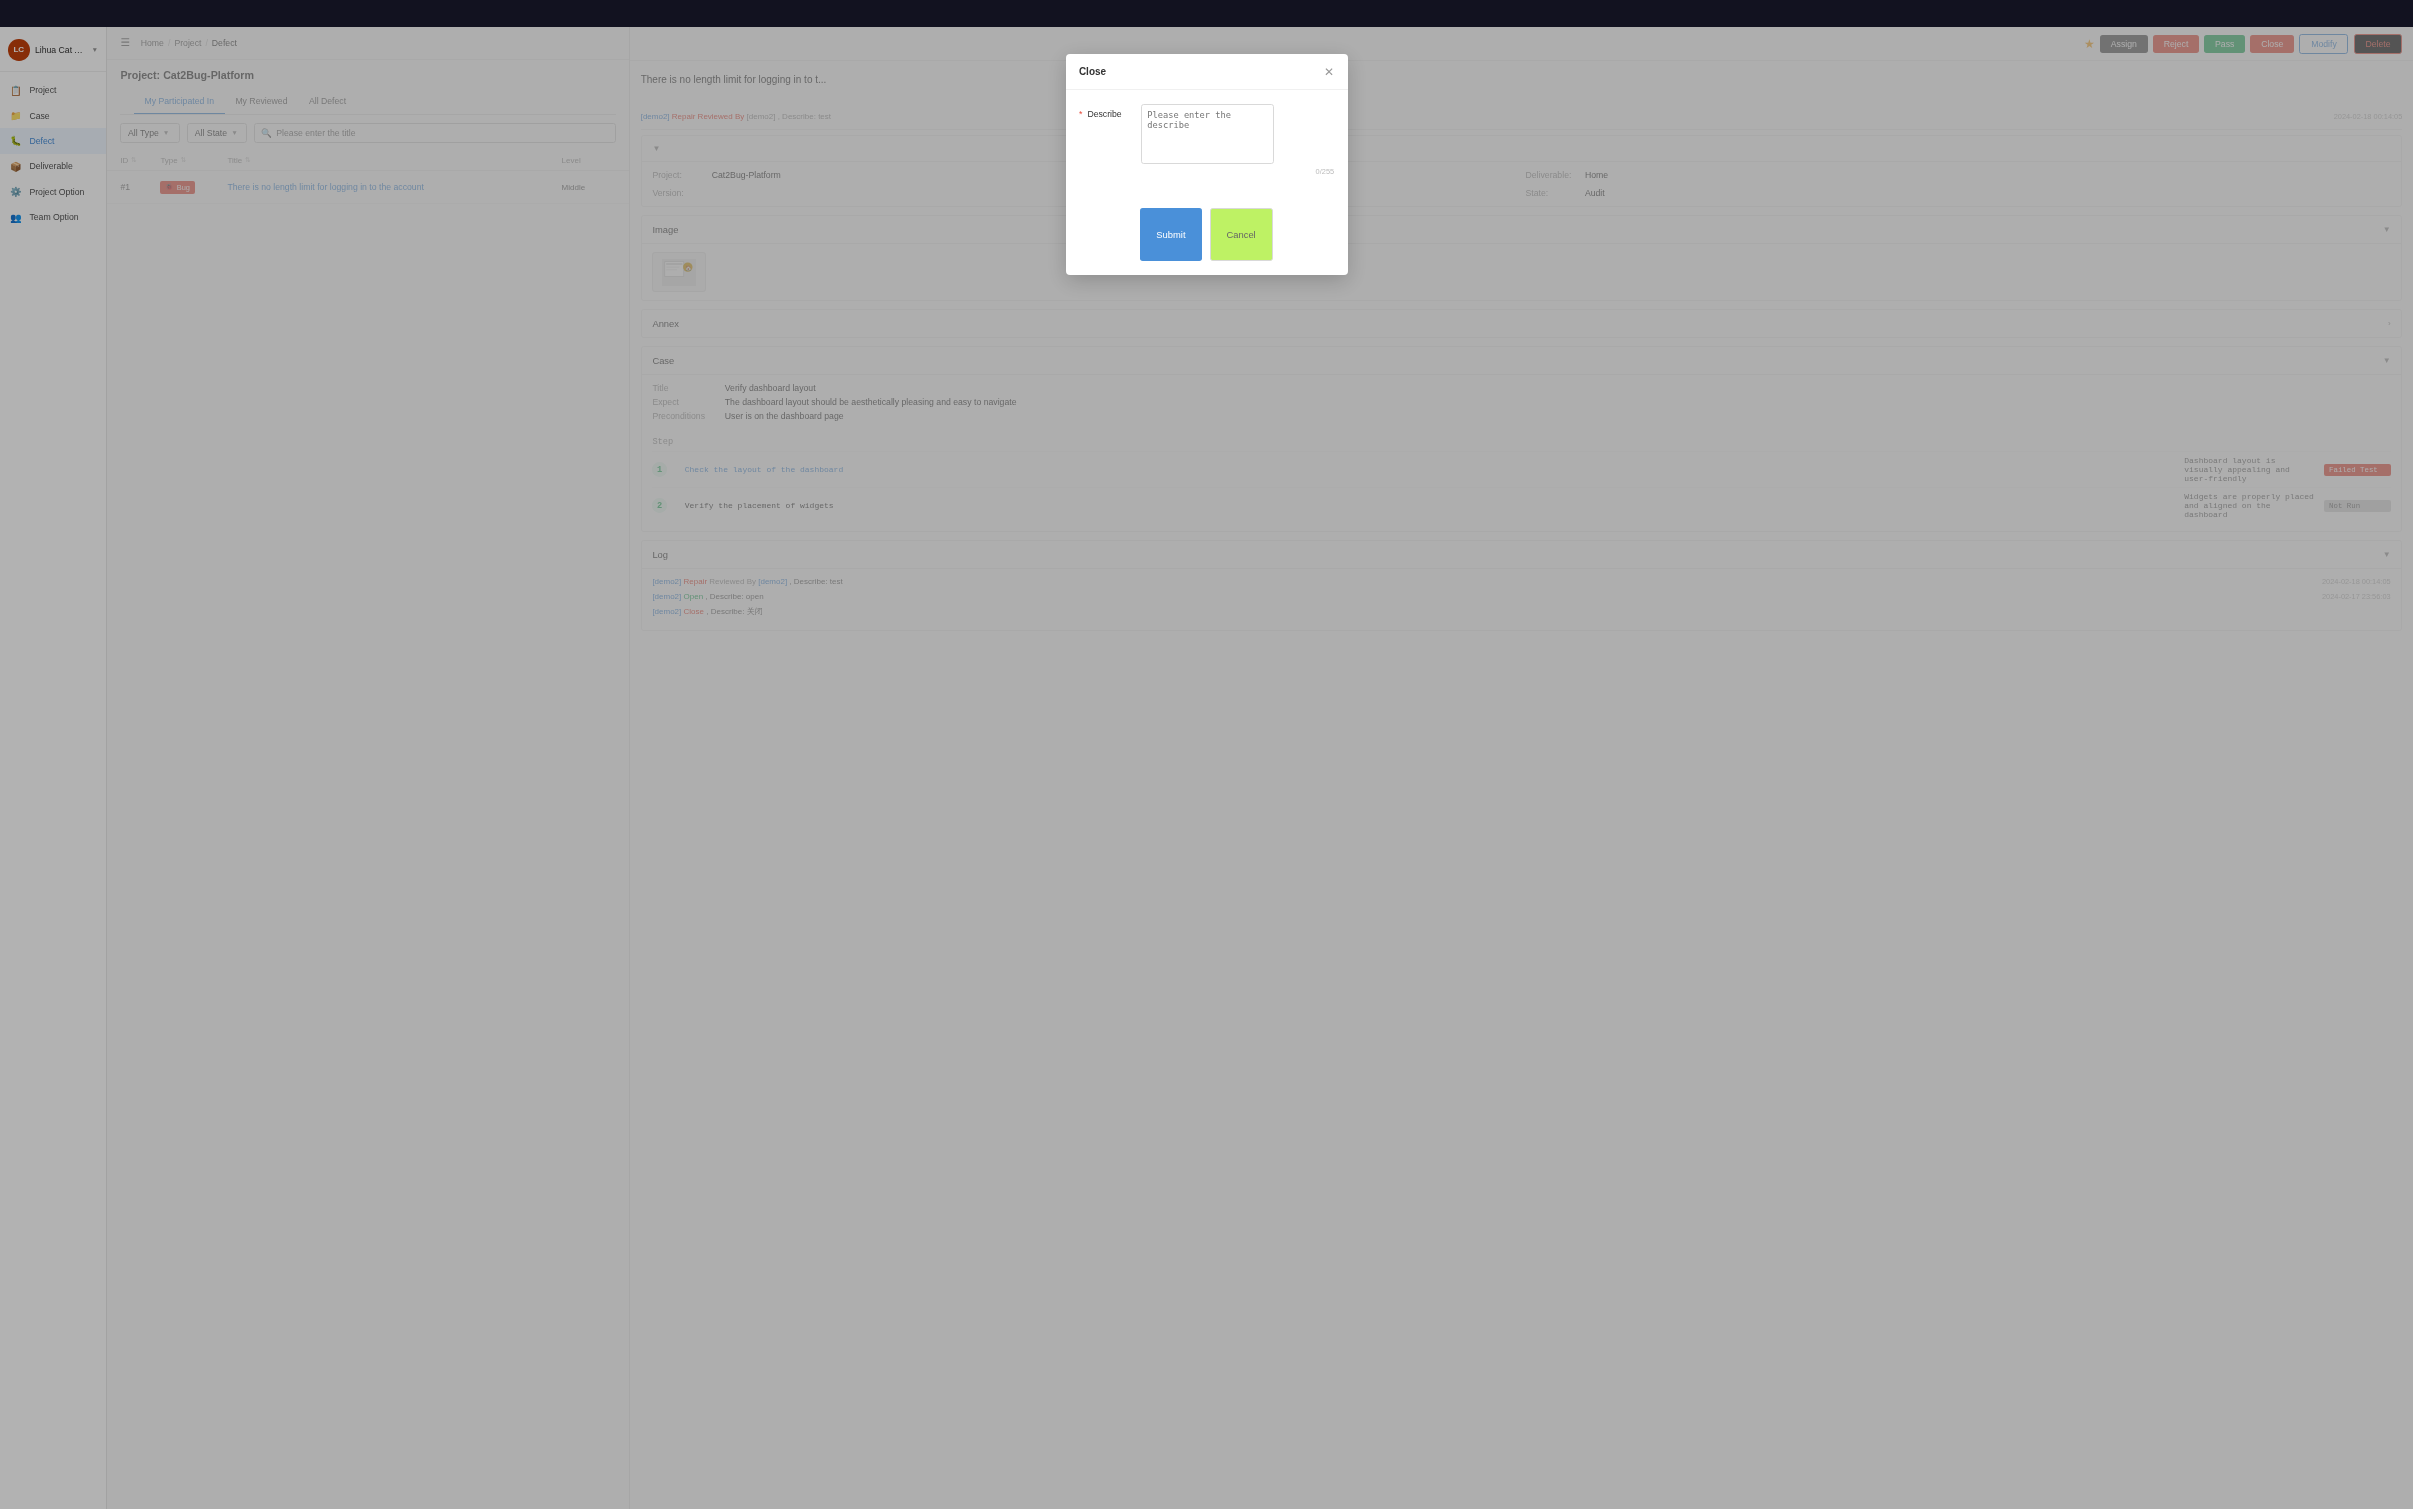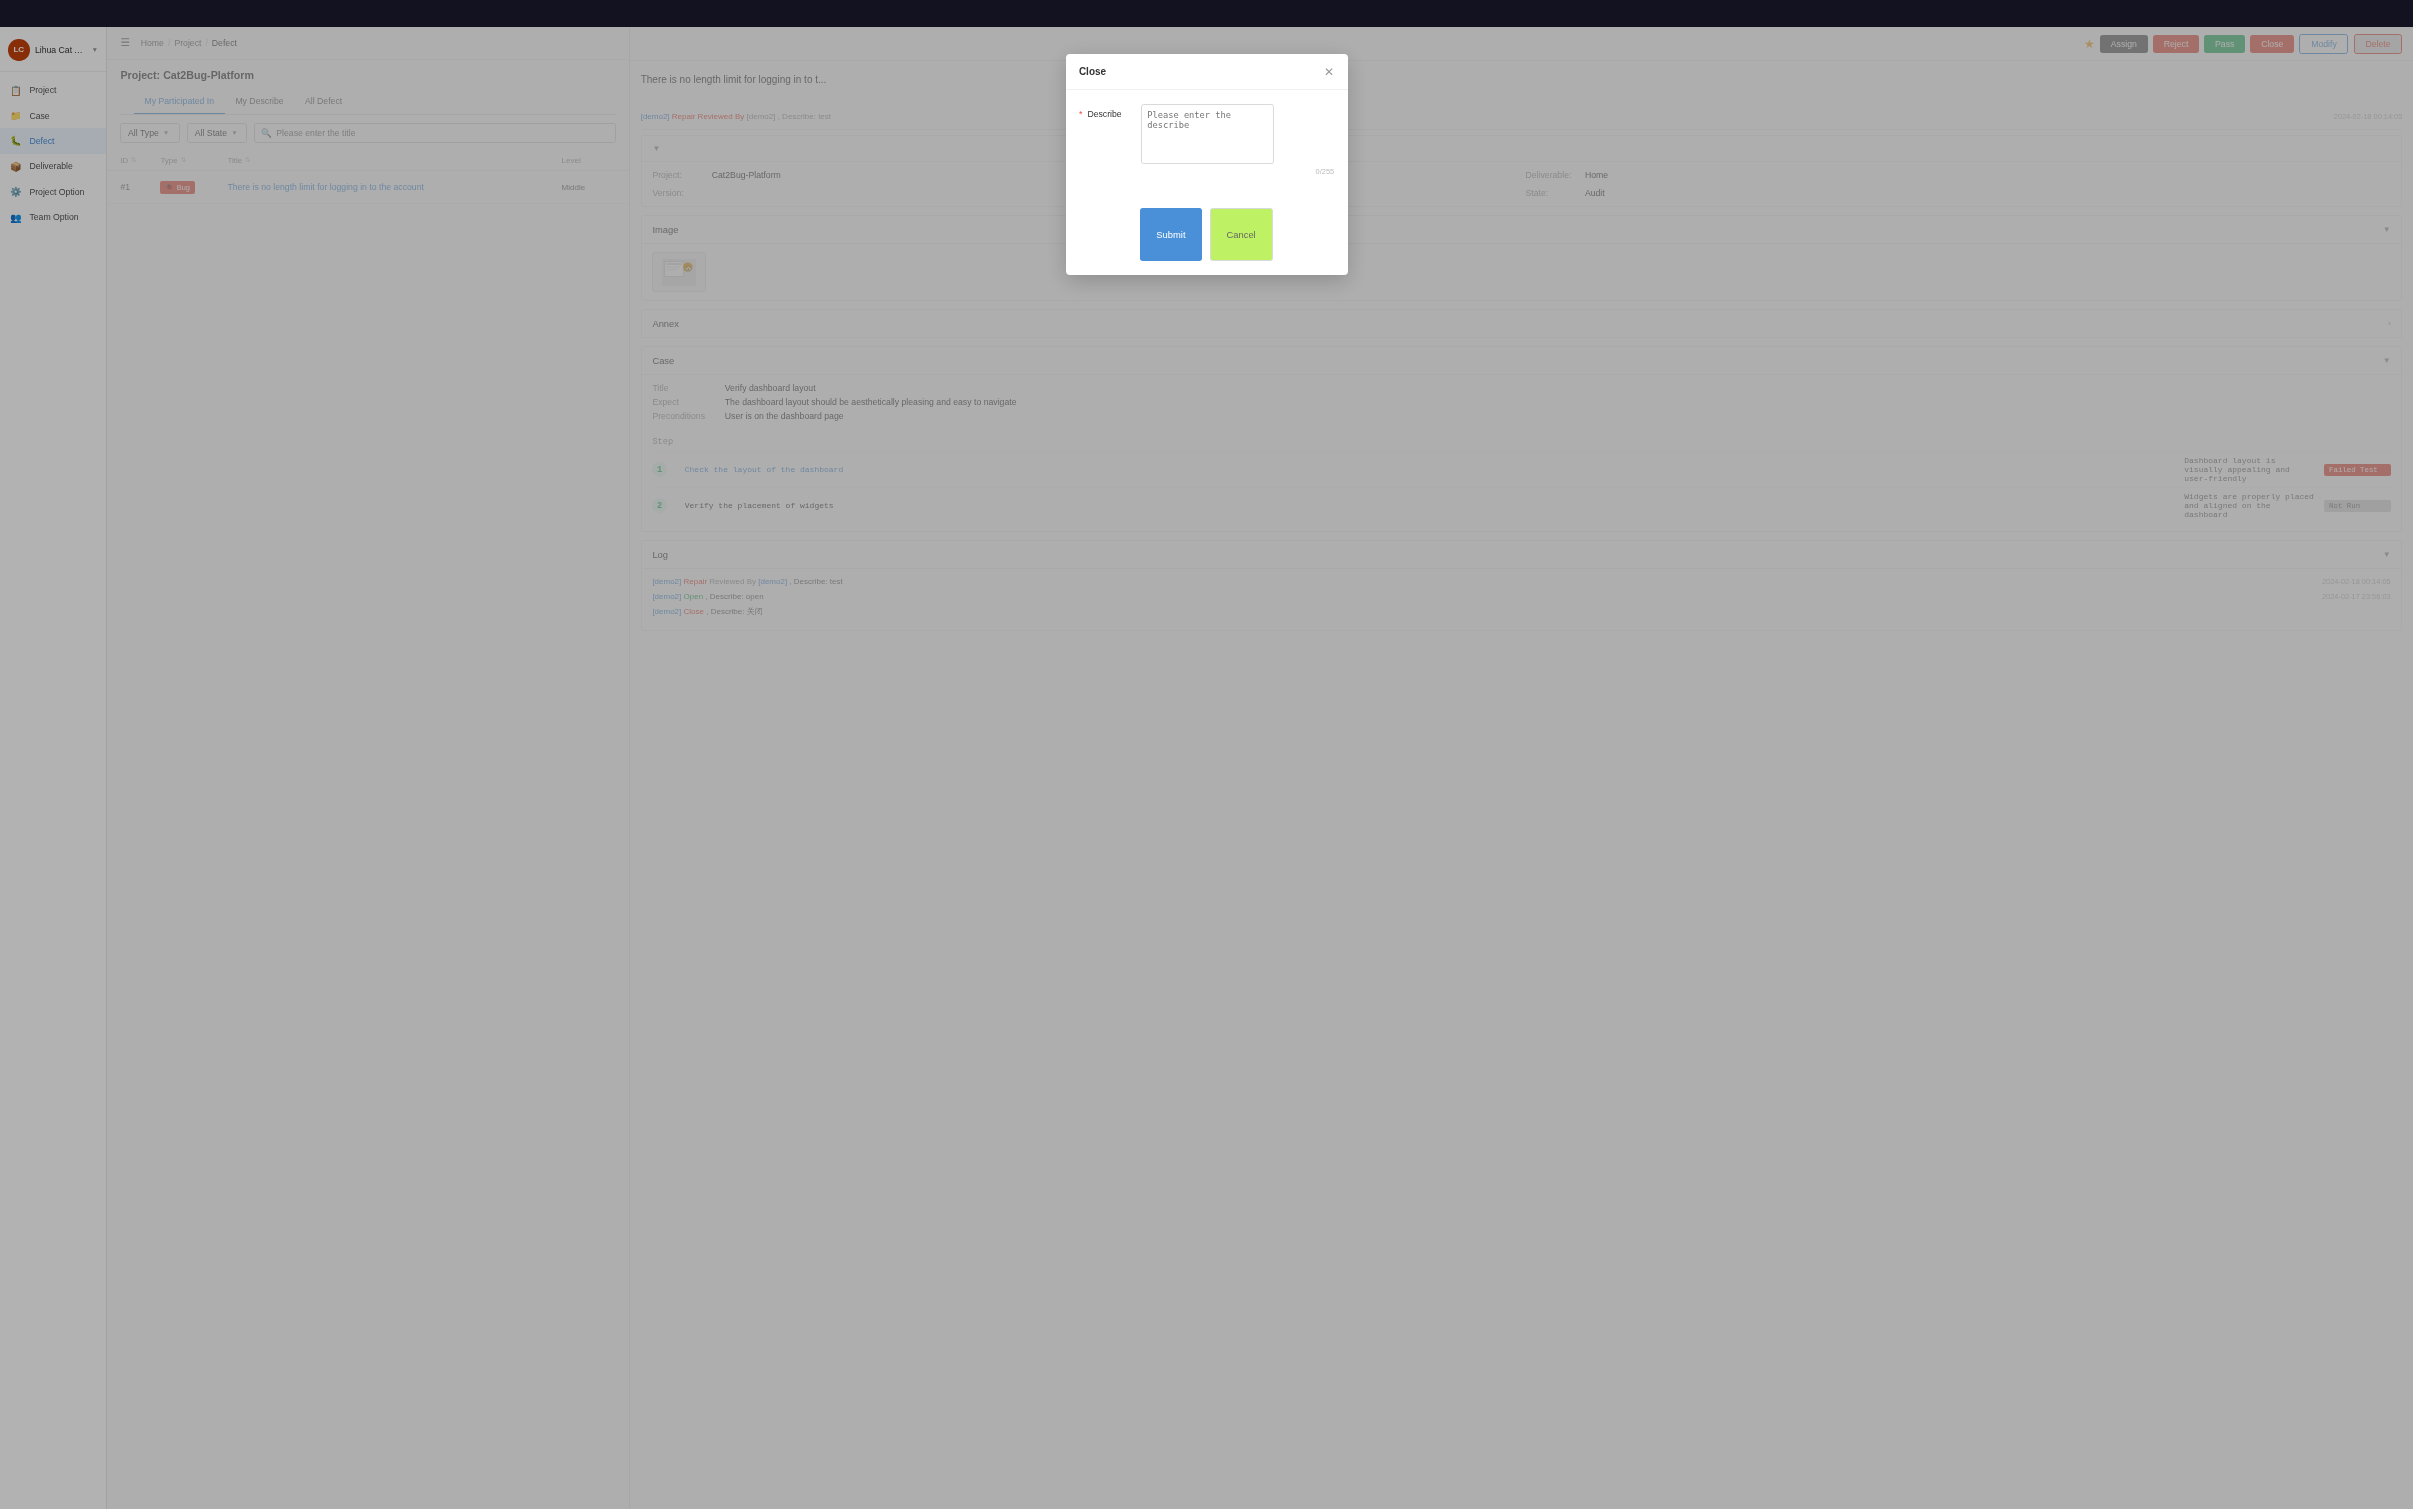--- a/index.html
+++ b/index.html
@@ -66,21 +66,21 @@
     
     .right-panel { flex: 1; background: #fff; overflow-y: auto; position: relative; }
     .right-panel-header { display: flex; align-items: center; justify-content: flex-end; padding: 6.7px 10.7px; gap: 5.4px; border-bottom: 0.7px solid #f0f0f0; position: sticky; top: 0; background: #fff; z-index: 10; }
     .star-btn { color: #f5a623; font-size: 12px; cursor: pointer; }
     .btn { padding: 4px 10.7px; border-radius: 2.7px; border: none; cursor: pointer; font-size: 8.7px; font-weight: 500; }
     .btn-assign { background: #555; color: #fff; }
     .btn-reject { background: #e74c3c; color: #fff; }
     .btn-pass { background: #27ae60; color: #fff; }
     .btn-close { background: #e74c3c; color: #fff; }
     .btn-modify { background: #fff; color: #4a90d9; border: 0.7px solid #4a90d9; }
-    .btn-delete { background: #e5e5e5; color: #e74c3c; border: 0.7px solid #e74c3c; }
+    .btn-delete { background: #000000; color: #e74c3c; border: 0.7px solid #e74c3c; }
 
     .defect-detail { padding: 10.7px; }
     .defect-detail-title { font-size: 10px; font-weight: 500; color: #333; margin-bottom: 25px; line-height: 1.5; }
     .reviewed-row { display: flex; justify-content: space-between; align-items: center; margin-bottom: 8px; font-size: 8px; color: #666; }
     .separator-line { height: 0.7px; background: #f0f0f0; margin: 5.4px 0; }
 
     .detail-section { border: 0.7px solid #f0f0f0; border-radius: 2.7px; margin-bottom: 8px; }
     .detail-section-header { display: flex; justify-content: space-between; align-items: center; padding: 8px 10.7px; cursor: pointer; }
     .detail-section-title { font-size: 9.4px; font-weight: 500; color: #333; }
     .chevron-icon { color: #999; font-size: 8px; }
@@ -189,21 +189,21 @@
             <span class="breadcrumb-item">Project</span>
             <span class="breadcrumb-sep">/</span>
             <span class="breadcrumb-item active">Defect</span>
           </nav>
         </div>
 
         <div class="project-header">
           <div class="project-title">Project:  Cat2Bug-Platform</div>
           <div class="tabs">
             <div class="tab active">My Participated In</div>
-            <div class="tab">My Describe</div>
+            <div class="tab">My Reviewed</div>
             <div class="tab">All Defect</div>
           </div>
         </div>
 
         <div class="filters">
           <div class="filter-select">
             <span>All Type</span>
             <span class="filter-select-arrow">▼</span>
           </div>
           <div class="filter-select">

